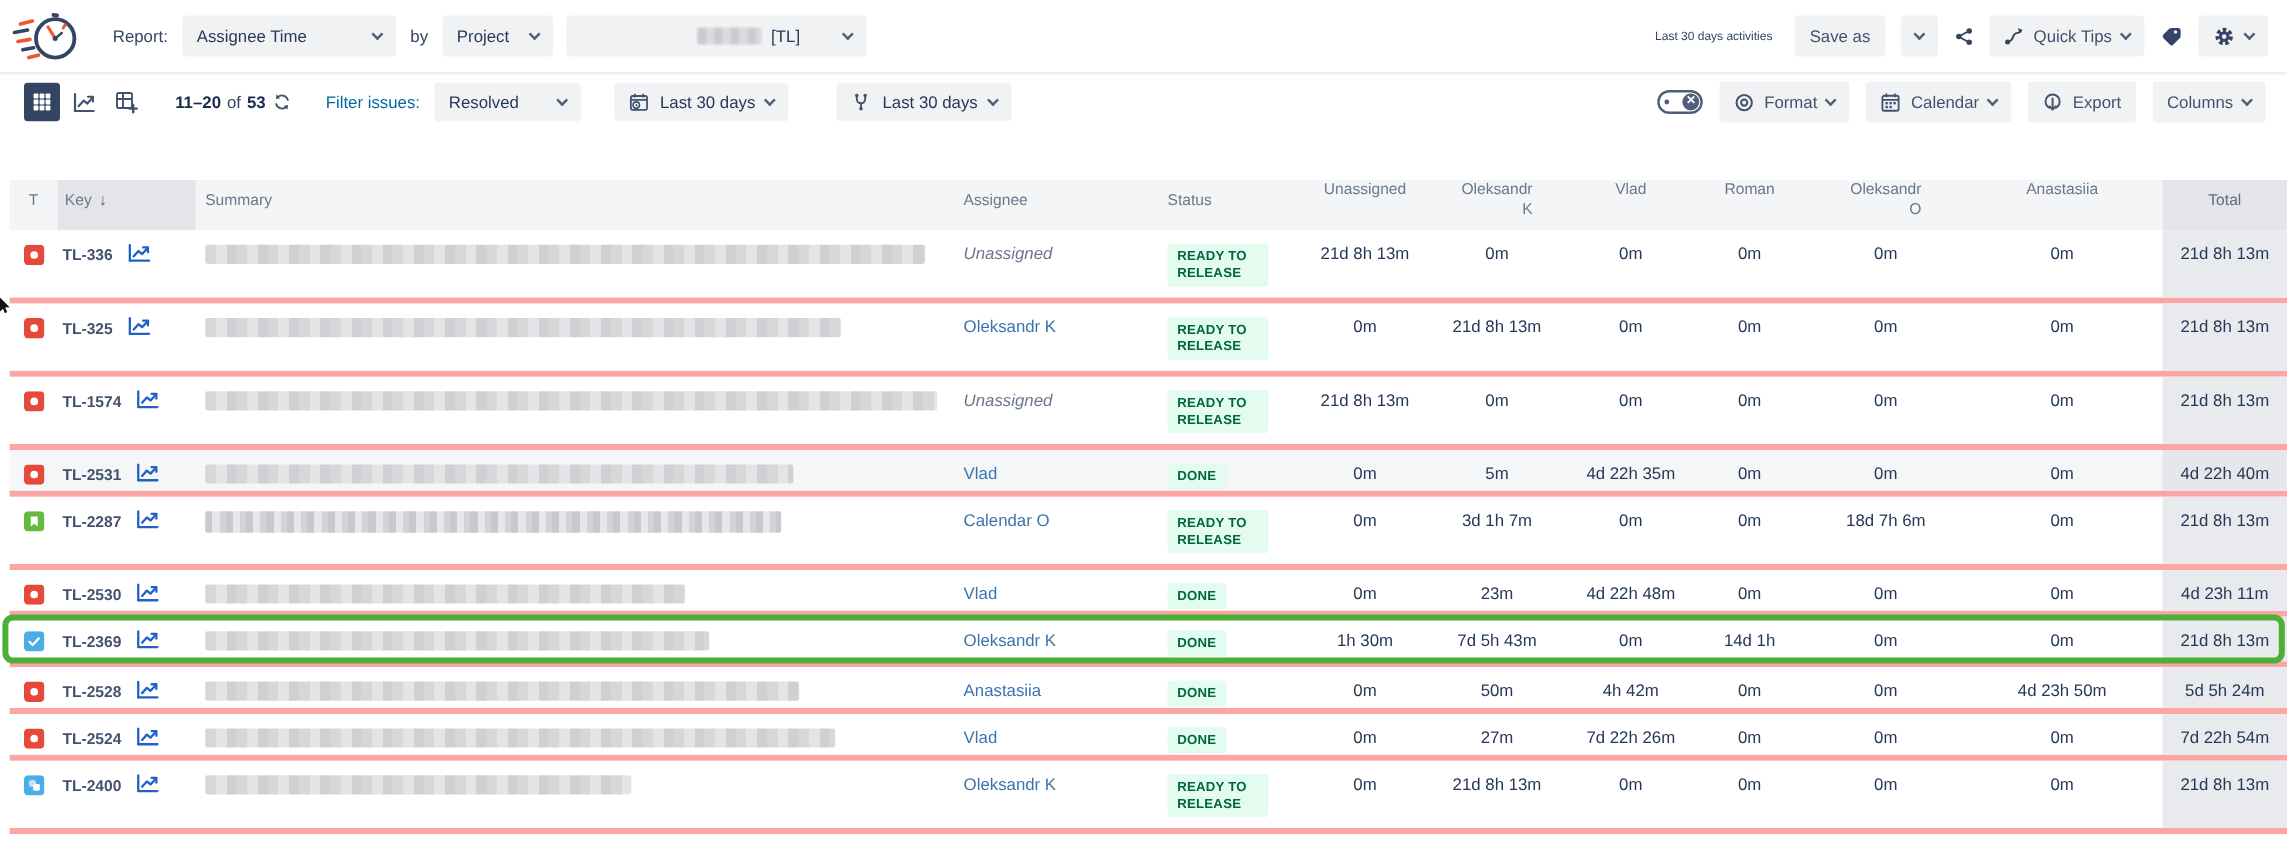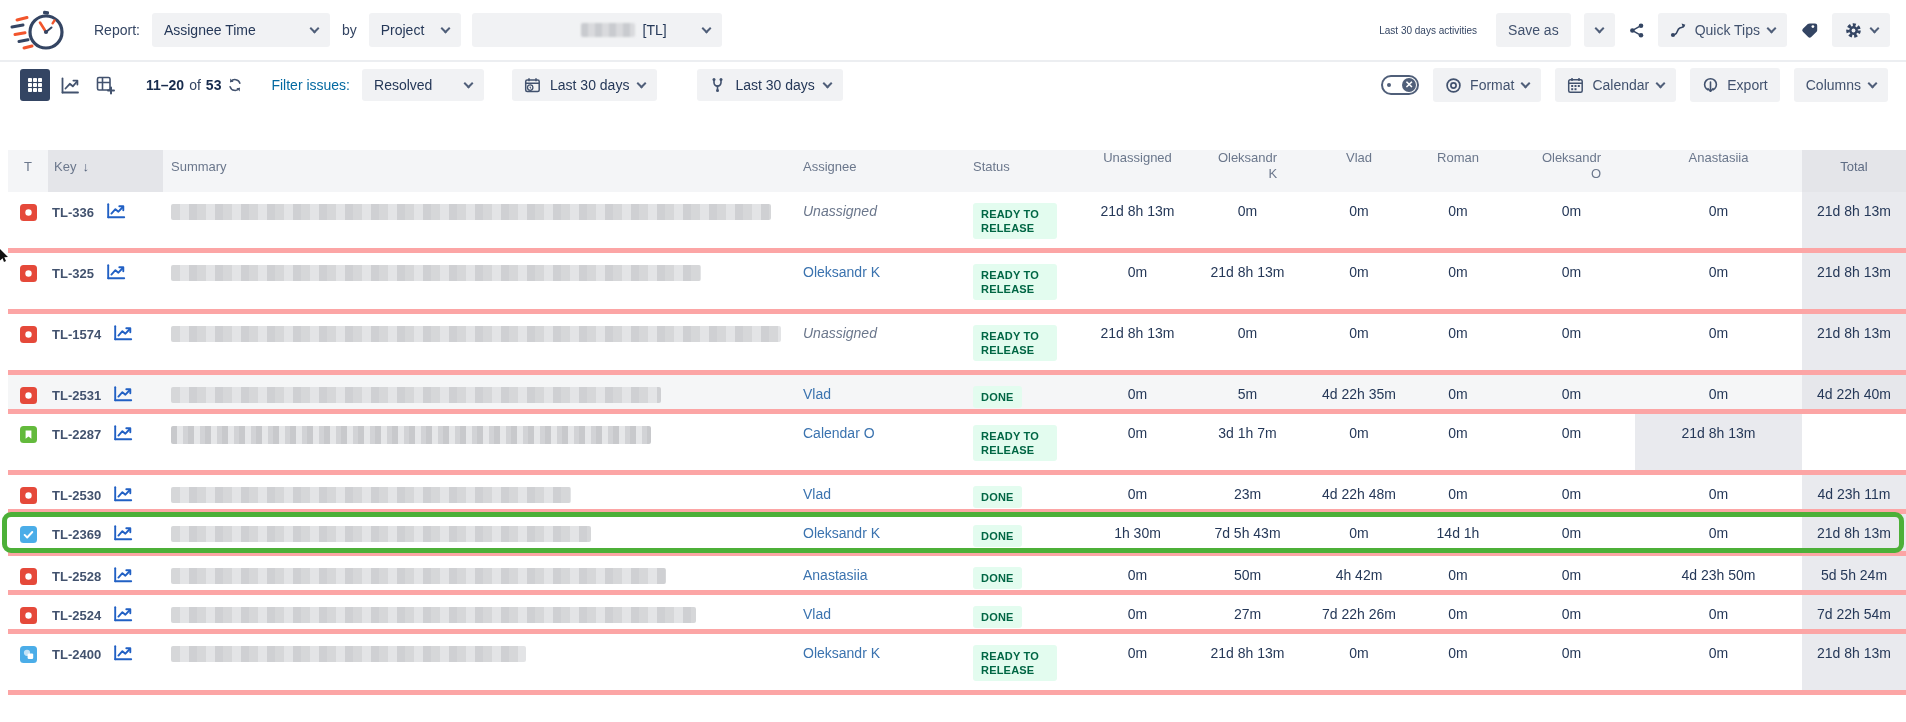--- a/index.html
+++ b/index.html
@@ -483,20 +483,21 @@
           </div>
           <div class="cell-sum">
             <div class="sum-blur mosaic" style="width: 480px;"></div>
           </div>
           <div class="cell-assignee"><span class="assignee-link">Calendar O</span></div>
           <div class="cell-status"><span class="badge">READY TO RELEASE</span></div>
           <div class="cell-num">0m</div>
           <div class="cell-num">3d 1h 7m</div>
           <div class="cell-num">0m</div>
           <div class="cell-num">0m</div>
+          <div class="cell-num">18d 7h 6m</div>
           <div class="cell-num">0m</div>
           <div class="cell-total">21d 8h 13m</div>
         </div>
         <div class="grid-row trow short">
           <div class="cell-type">
             <span><svg width="17" height="17" viewBox="0 0 17 17">
                 <rect width="17" height="17" rx="3.5" fill="#e5493a"></rect>
                 <circle cx="8.5" cy="8.5" r="3.2" fill="#fff"></circle>
               </svg></span>
           </div>

